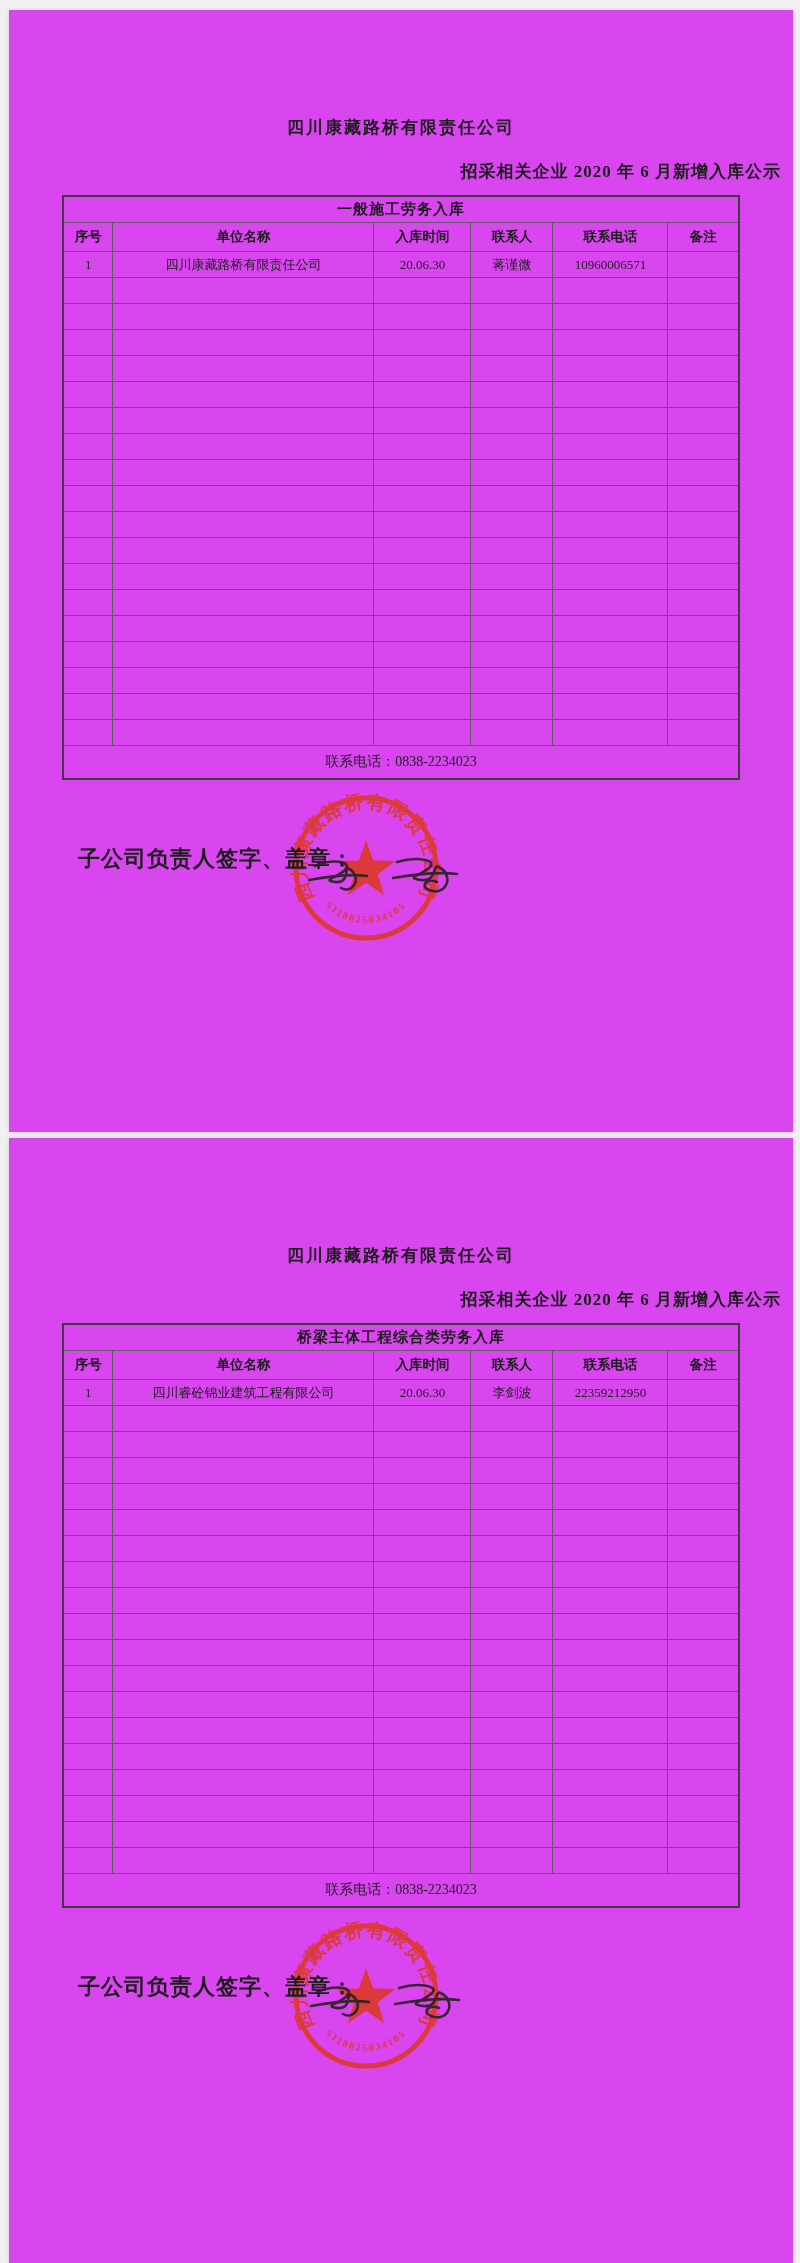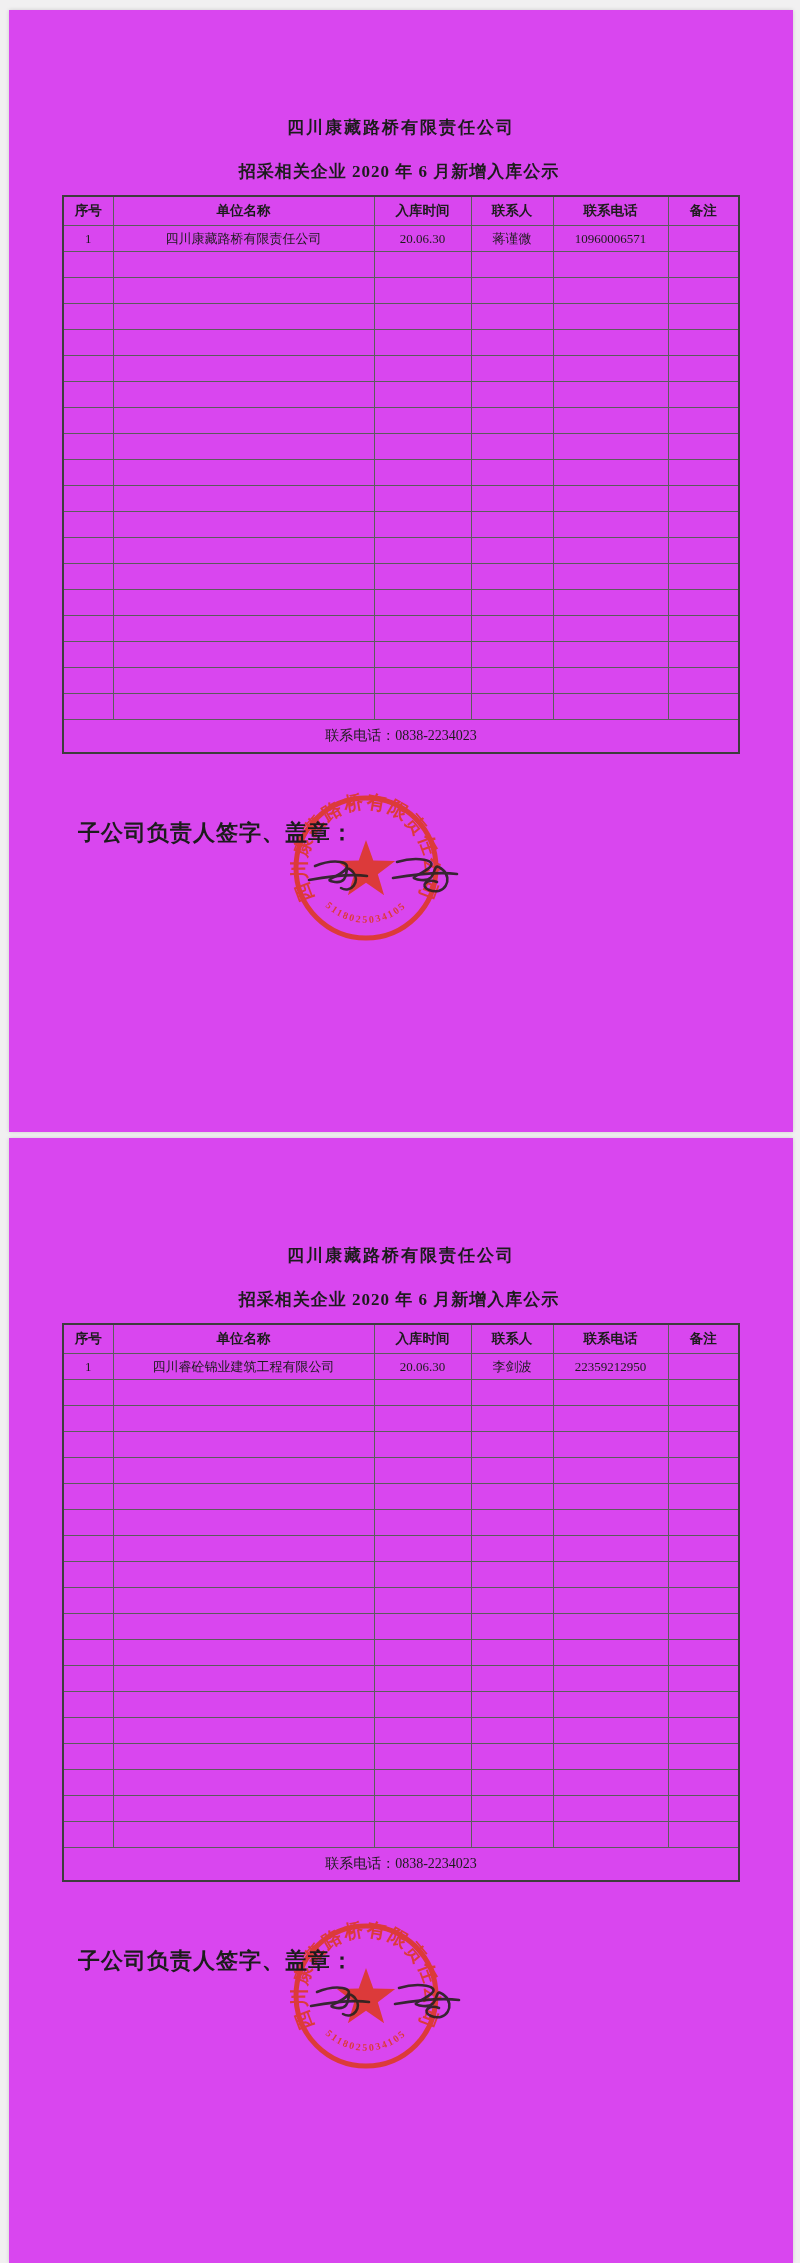--- a/index.html
+++ b/index.html
@@ -21,22 +21,22 @@
   #paper-1{top:1138px;height:1125px;}
 
   .doc-title{
     margin:106px 0 0 0;
     text-align:center;
     font-size:17px;
     font-weight:bold;
     letter-spacing:2px;
   }
   .doc-subtitle{
-    margin:21px 4px 12px 0;
-    text-align:center;
+    margin:21px 12px 12px 0;
+    text-align:right;
     font-size:17px;
     font-weight:bold;
     letter-spacing:1px;
   }
   table.entry-table{
     table-layout:fixed;
     width:676px;
     margin:0 auto;
     border-collapse:collapse;
     border:2px solid #3d3d3d;
@@ -92,20 +92,23 @@
     <table class="entry-table">
       <colgroup>
         <col style="width:50px">
           <col style="width:261px">
           <col style="width:97px">
         <col style="width:82px">
           <col style="width:115px">
           <col style="width:71px">
       </colgroup>
       <tbody>
+          <tr class="banner-row">
+            <td colspan="6">一般施工劳务入库</td>
+          </tr>
           <tr class="head-row">
             <td>序号</td>
             <td>单位名称</td>
             <td>入库时间</td>
             <td>联系人</td>
             <td>联系电话</td>
             <td>备注</td>
           </tr>
           <tr class="data-row">
             <td>1</td>
@@ -299,20 +302,23 @@
     <table class="entry-table">
       <colgroup>
         <col style="width:50px">
           <col style="width:261px">
           <col style="width:97px">
         <col style="width:82px">
           <col style="width:115px">
           <col style="width:71px">
       </colgroup>
       <tbody>
+          <tr class="banner-row">
+            <td colspan="6">桥梁主体工程综合类劳务入库</td>
+          </tr>
           <tr class="head-row">
             <td>序号</td>
             <td>单位名称</td>
             <td>入库时间</td>
             <td>联系人</td>
             <td>联系电话</td>
             <td>备注</td>
           </tr>
           <tr class="data-row">
             <td>1</td>

